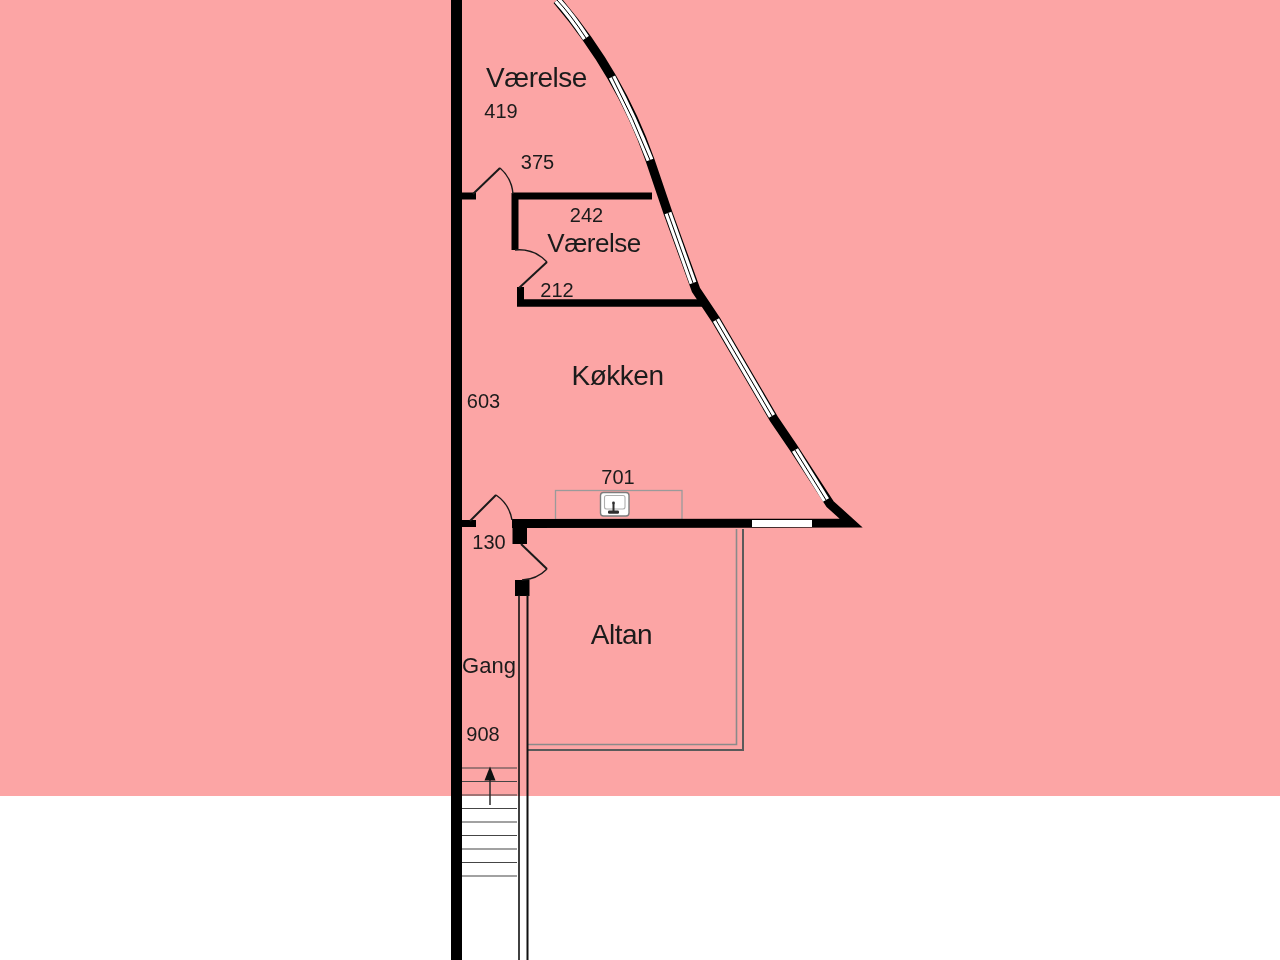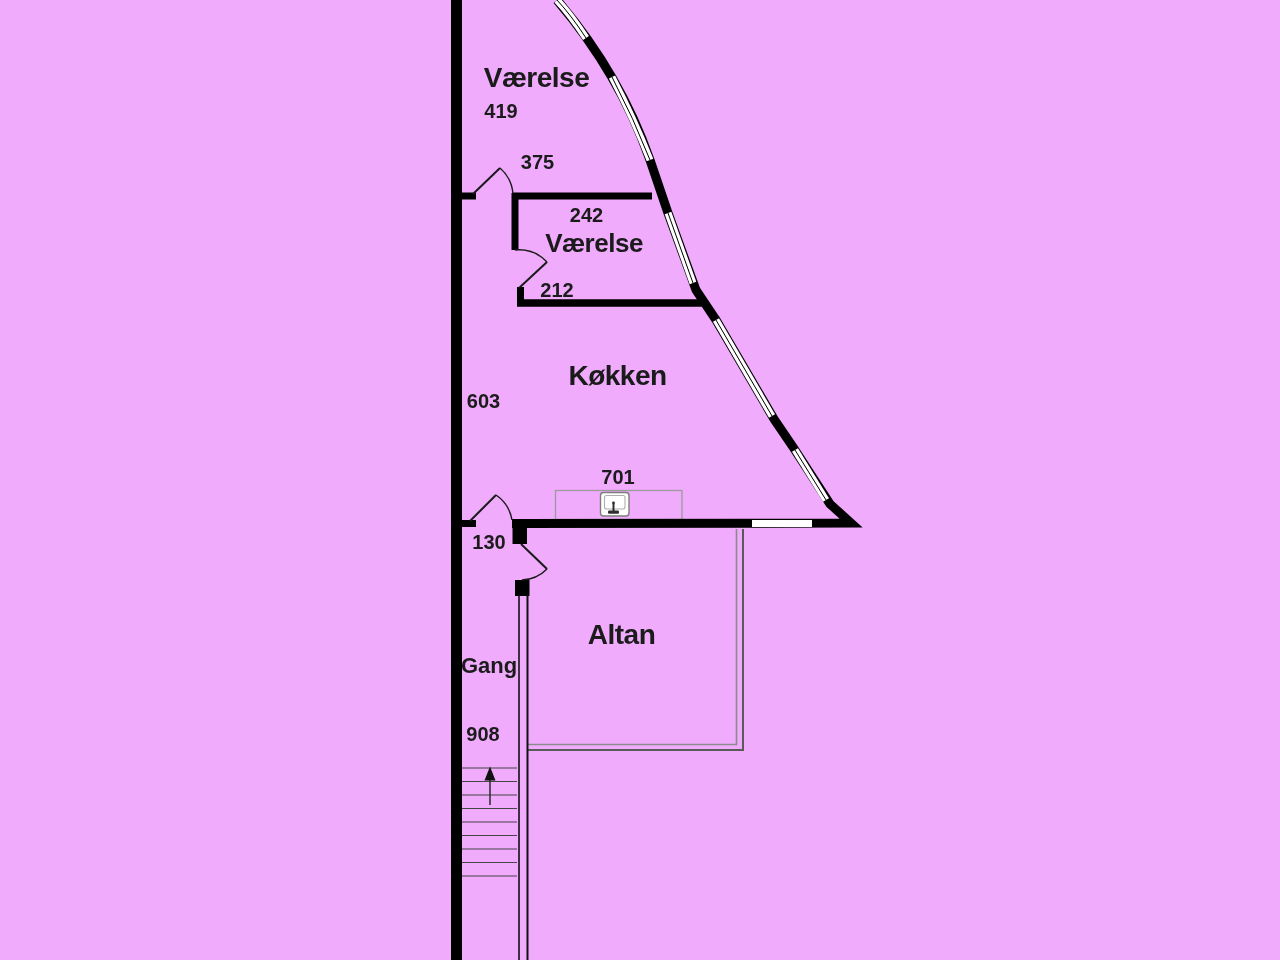--- a/index.html
+++ b/index.html
@@ -6,23 +6,22 @@
     margin: 0;
     padding: 0;
     background: #ffffff;
     width: 1280px;
     height: 960px;
     overflow: hidden;
   }
   .canvas {
     position: relative;
     width: 1280px;
-    height: 960px;
-    background: #f0abfc;
-    font-weight: bold;
+    height: 796px;
+    background: #fca5a5;
   }
   svg { display: block; }
   .wall-fill   { fill: #000000; }
   .wall-stroke { stroke: #000000; fill: none; }
   .win-white   { stroke: #ffffff; fill: none; }
   .win-glass   { stroke: #000000; fill: none; }
   .door-line   { stroke: #1a1a1a; fill: none; }
   .counter     { stroke: #9a9a9a; fill: none; }
   .sink-outer  { stroke: #7d7d7d; fill: #ffffff; }
   .sink-inner  { stroke: #aeaeae; fill: #ffffff; }

